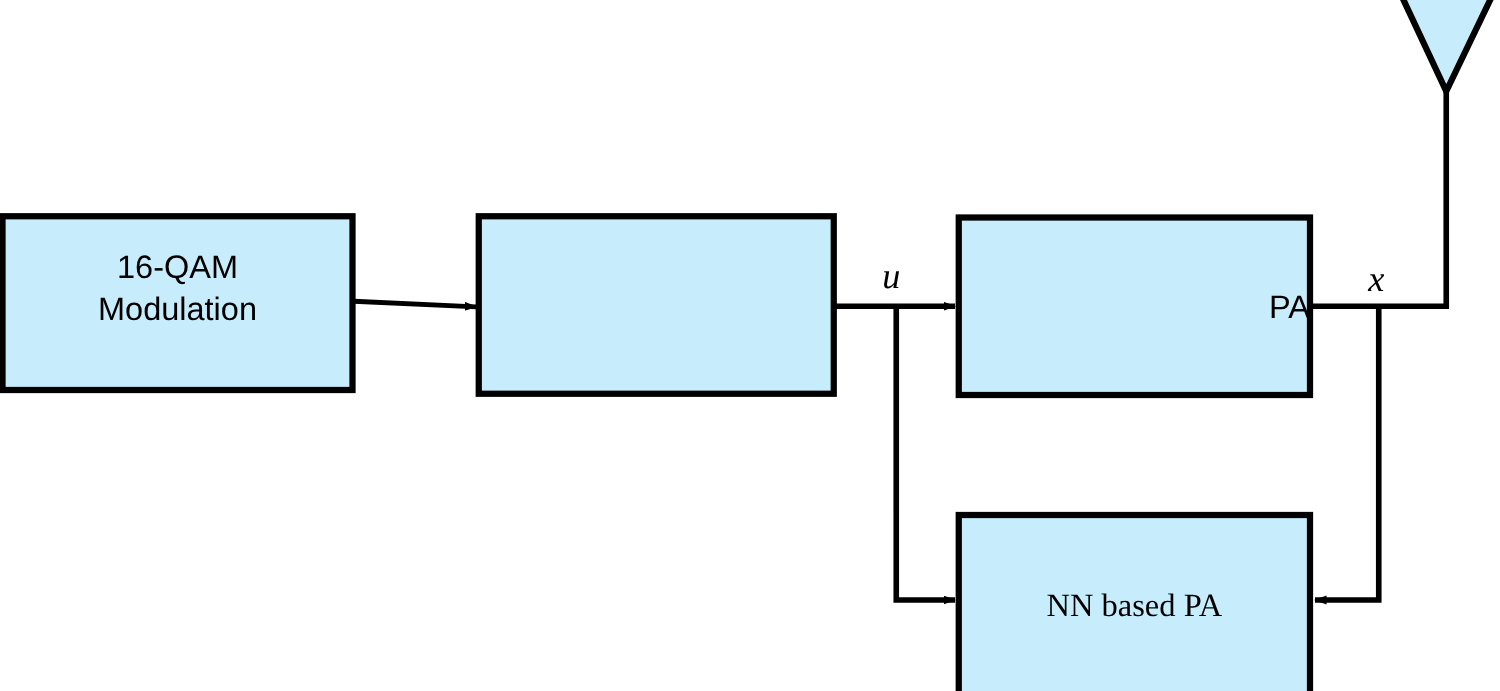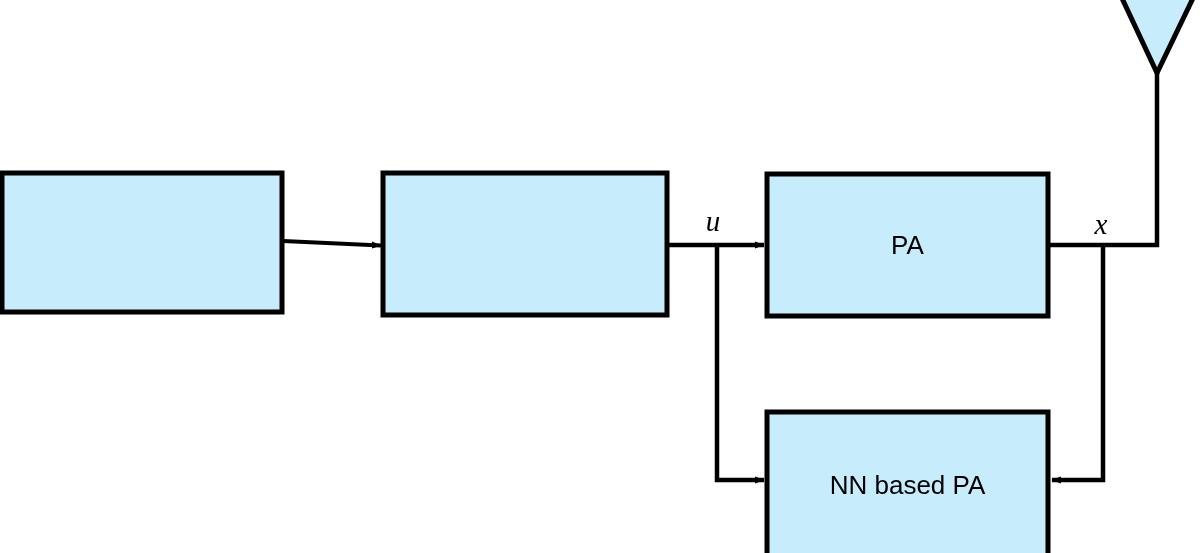--- a/index.html
+++ b/index.html
@@ -93,23 +93,25 @@
 
     <g>
       <rect x="767" y="174" width="281" height="142" fill="#c7edfc" stroke="#000000" stroke-width="5"></rect>
     </g>
 
     <g>
       <rect x="767" y="412" width="281" height="145" fill="#c7edfc" stroke="#000000" stroke-width="5"></rect>
     </g>
   </svg>
 
+  <div class="block-label" style="left:2px; top:196px; width:280px;">16-QAM
+Modulation</div>
 
 
-  <div class="block-label" style="left:767px; top:228px; width:281px;">PA</div>
+  <div class="block-label" style="left:767px; top:228px; width:281px;text-align:right;">PA</div>
 
-  <div class="block-label" style="left:767px; top:468px; width:281px;">NN based PA</div>
+  <div class="block-label" style="left:767px; top:468px; width:281px;font-family:Liberation Serif, serif;">NN based PA</div>
 
   <div class="signal-label" style="left:693px; top:207px; width:40px;">u</div>
 
   <div class="signal-label" style="left:1081px; top:210px; width:40px;">x</div>
 
 </div>
 
 </body></html>

